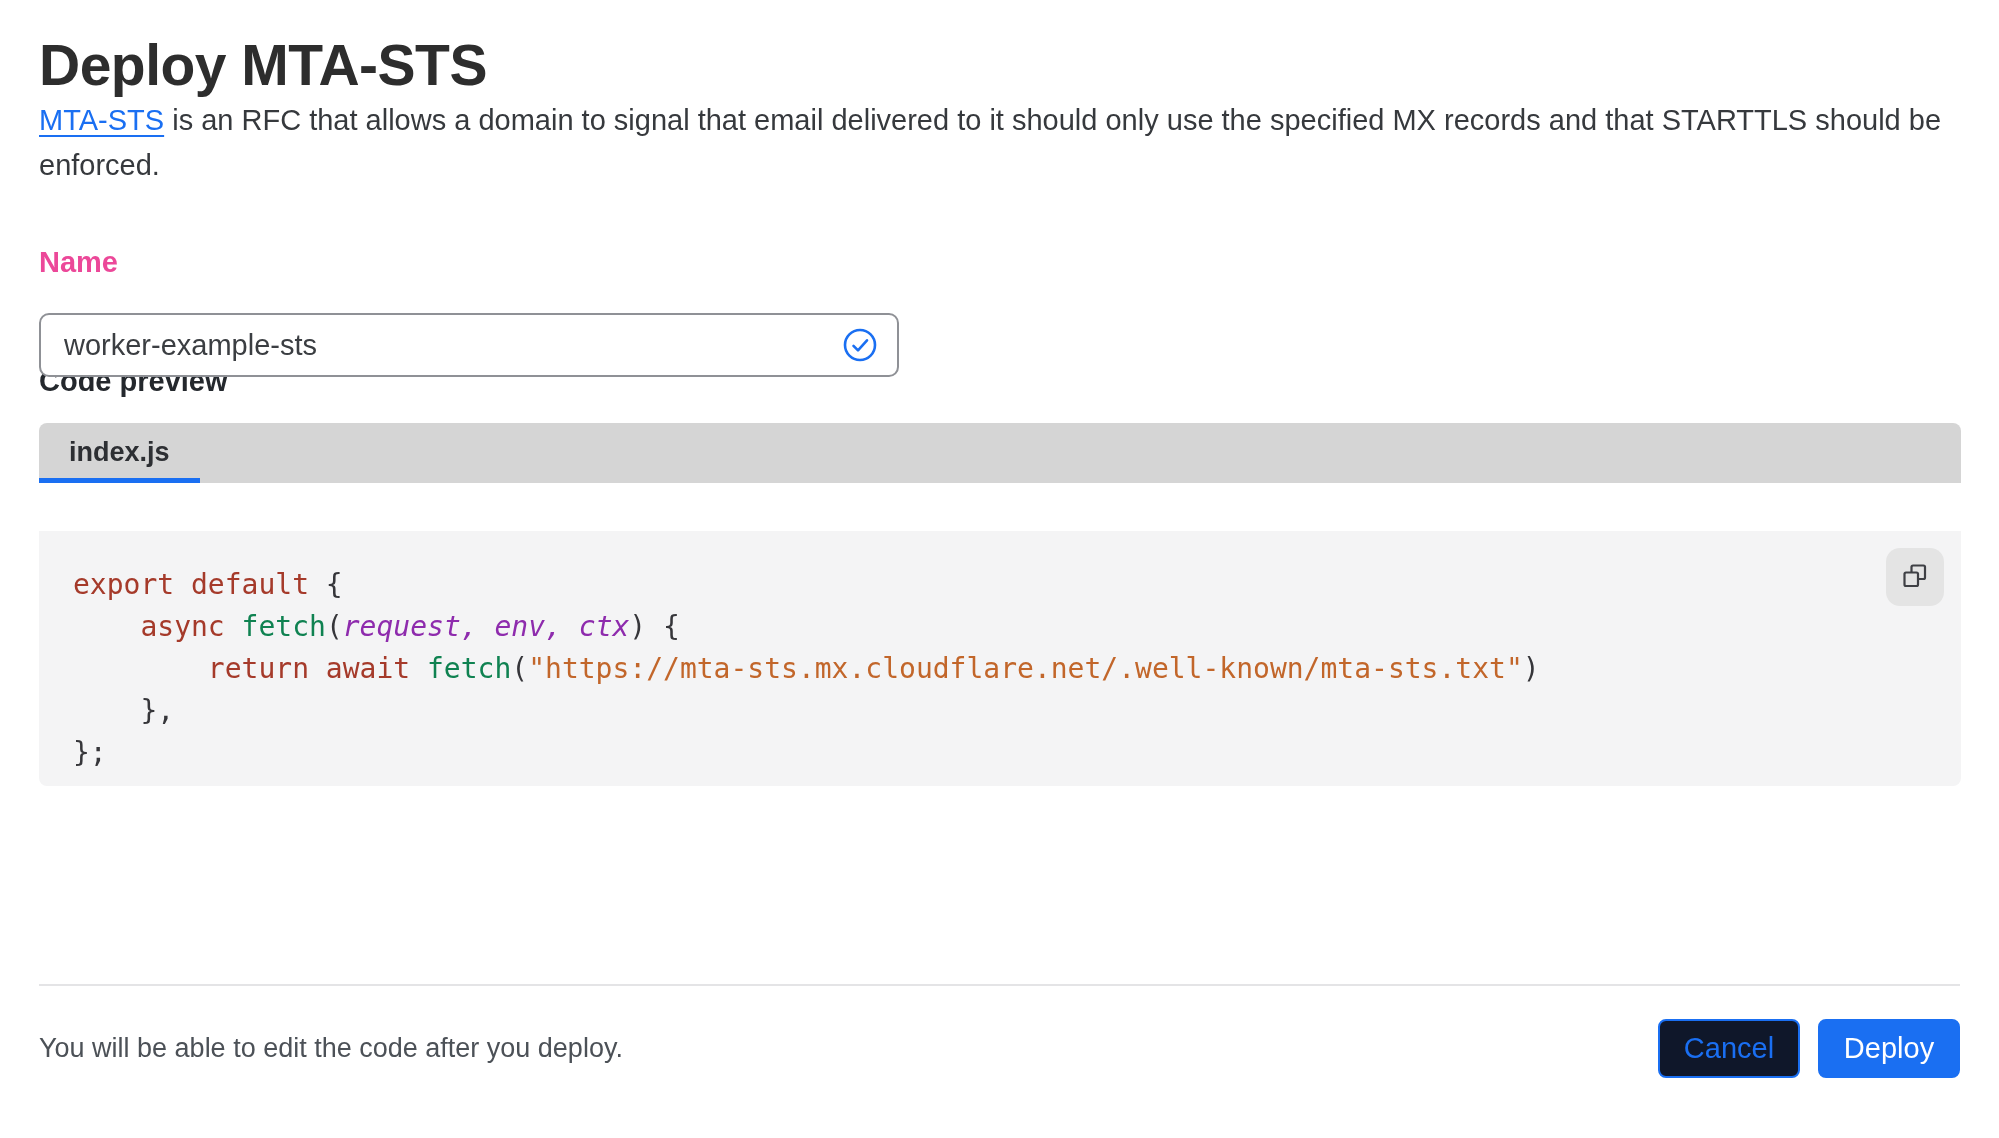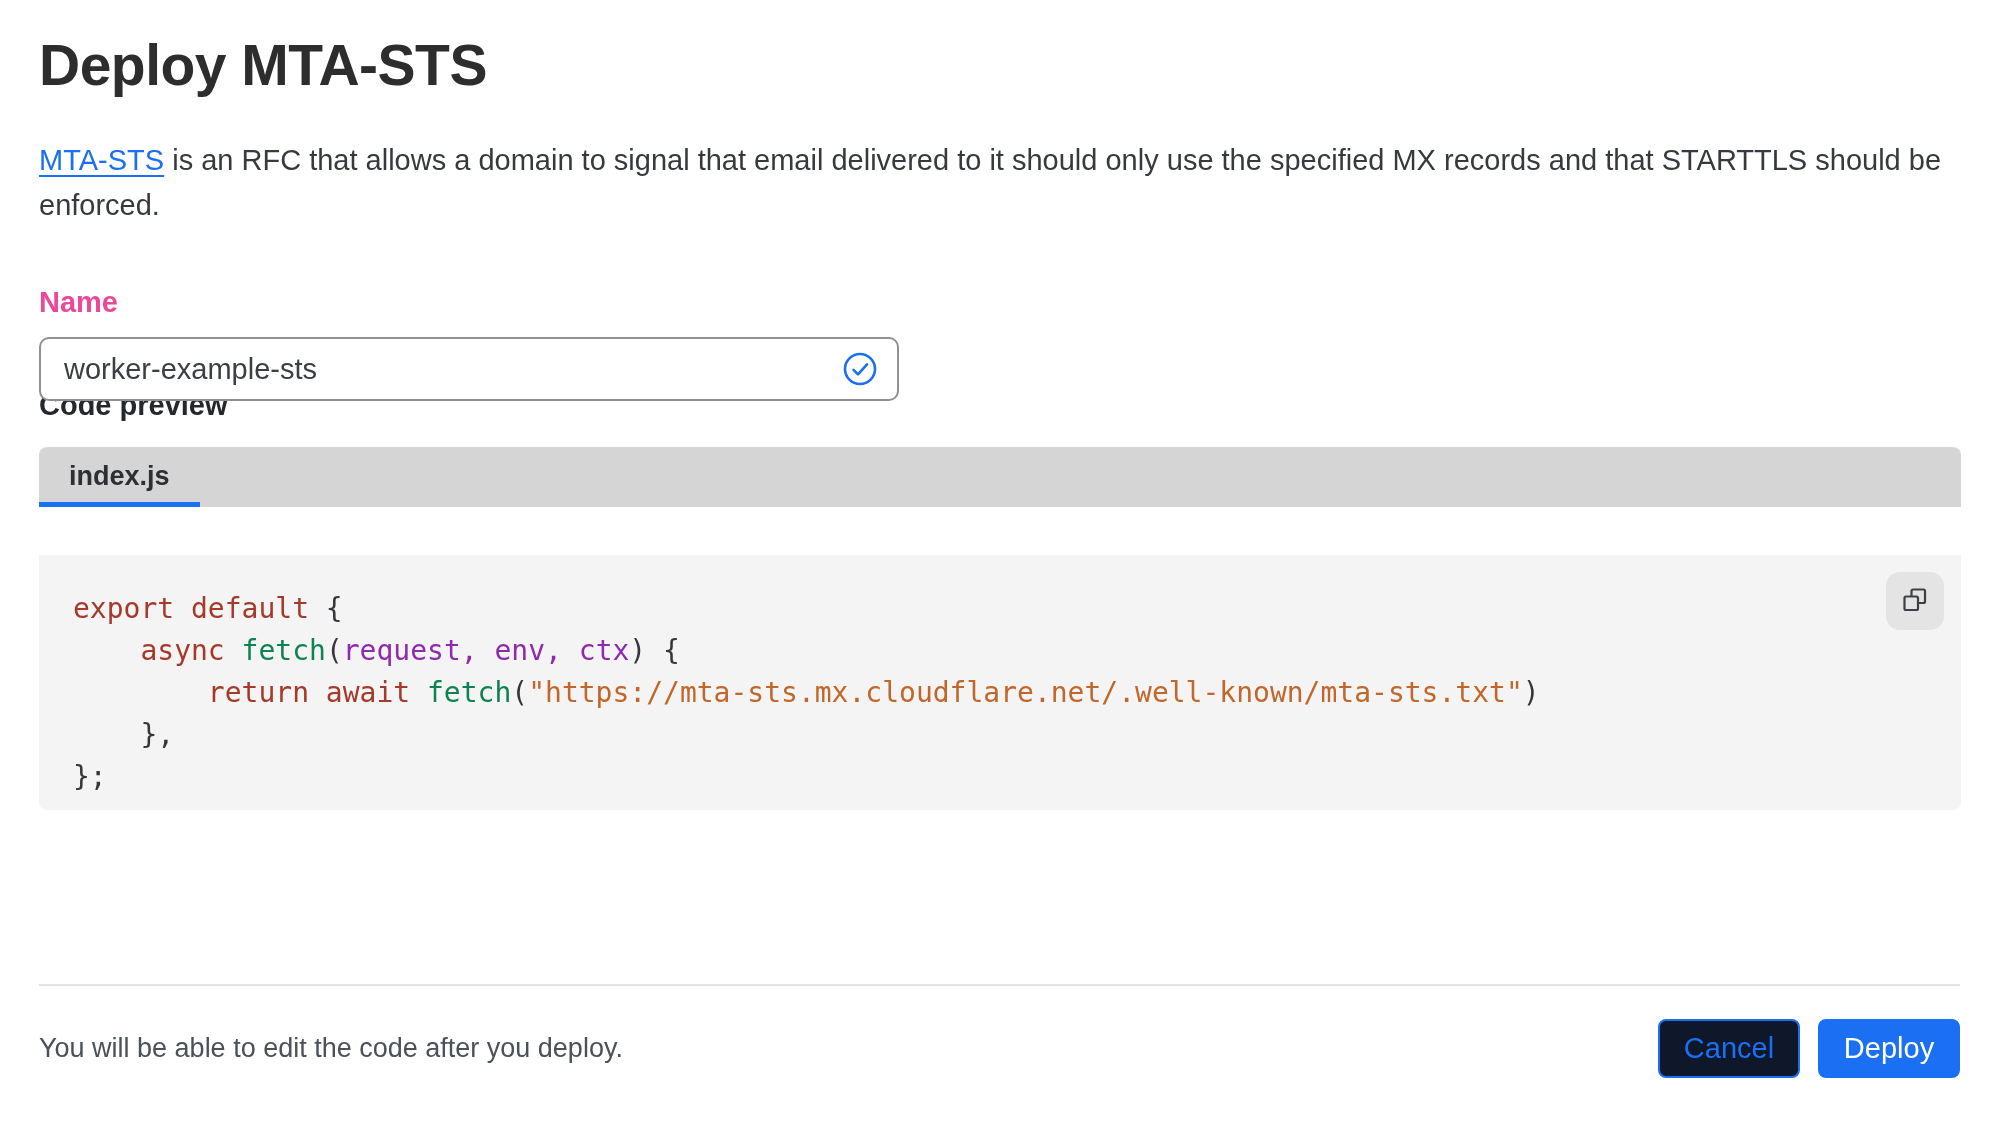--- a/index.html
+++ b/index.html
@@ -4,44 +4,44 @@
 <style>
   * { margin:0; padding:0; box-sizing:border-box; }
   html,body { width:1999px; height:1138px; background:#ffffff; overflow:hidden;
               font-family:"Liberation Sans", sans-serif; }
   .page { width:1999px; height:1138px; position:relative; padding:0 39px; }
 
   
   .title { padding-top:32px; font-size:57px; font-weight:700; color:#2d2d2d; letter-spacing:-0.5px; }
 
   
-  .desc { margin-top:40px; font-size:29px; line-height:45px; color:#36393d; max-width:1922px; }
+  .desc { font-size:29px; line-height:45px; color:#36393d; max-width:1922px; }
   .desc a { color:var(--c-accent); text-decoration:underline; text-underline-offset:5px; cursor:pointer; }
 
   
   .field-label { margin-top:58px; font-size:29px; font-weight:700; color:#ec4899; }
-  .input-wrap { position:relative; margin-top:18px; width:860px; height:52px; }
+  .input-wrap { position:relative; margin-top:34px; width:860px; height:52px; }
   .input-wrap input { width:860px; height:64px; border:2px solid #8f9196; border-radius:10px;
                       font-size:29px; color:#3b3e42; padding:0 60px 0 23px; outline:none; background:#fff;
                       font-family:"Liberation Sans", sans-serif; }
   .valid-icon { position:absolute; right:22px; top:15px; width:34px; height:34px; }
 
   
   .code-label { font-size:29px; font-weight:700; color:#24282d; }
   .code-block { margin-top:25px; width:1922px; border-radius:8px; }
   .tab-bar { height:60px; background:var(--c-tabbar); border-radius:8px 8px 0 0; }
   .tab { display:inline-block; height:60px; padding:0 30px; font-size:27px; font-weight:700;
          color:#2d2f33; line-height:58px; border-bottom:5px solid var(--c-accent); cursor:pointer; }
   .code-area { position:relative; height:255px; background:var(--c-codebg);
                border-radius:0 0 8px 8px; padding:33px 0 0 34px;margin-top:48px; }
   .code-line { font-family:"DejaVu Sans Mono","Liberation Mono",monospace; font-size:28px;
                line-height:42px; white-space:pre; }
   .kw    { color:var(--c-keyword); }
   .fn    { color:var(--c-function); }
-  .param { color:var(--c-parameter); }
+  .param { color:var(--c-parameter); font-style:italic; }
   .str   { color:var(--c-string); }
   .punct { color:var(--c-punctuation); }
   .copy-btn { position:absolute; top:17px; right:17px; width:58px; height:58px;
               background:var(--c-copybg); border:none; border-radius:14px; cursor:pointer;
               display:flex; align-items:center; justify-content:center; }
 
   
   .divider { position:absolute; left:39px; right:39px; top:984px; height:2px; background:#e4e4e6; }
   .footer { position:absolute; left:39px; right:39px; top:1018px; height:60px;
             display:flex; align-items:center; justify-content:space-between; }

